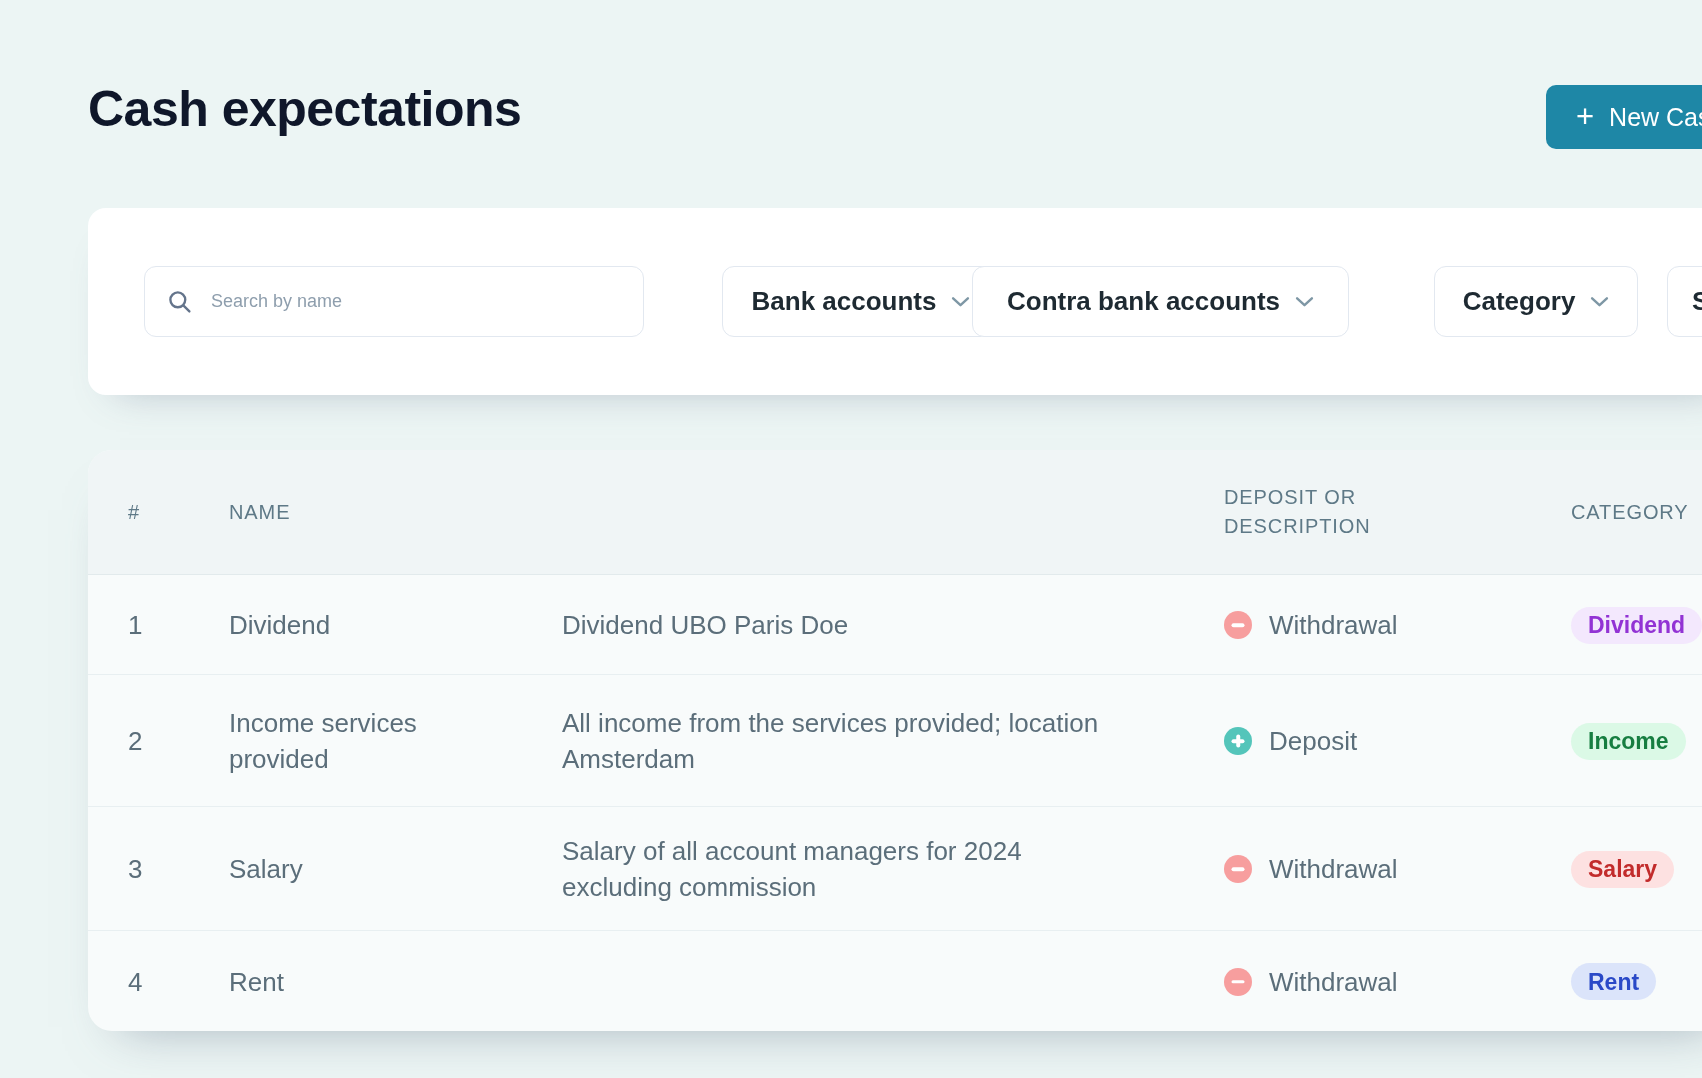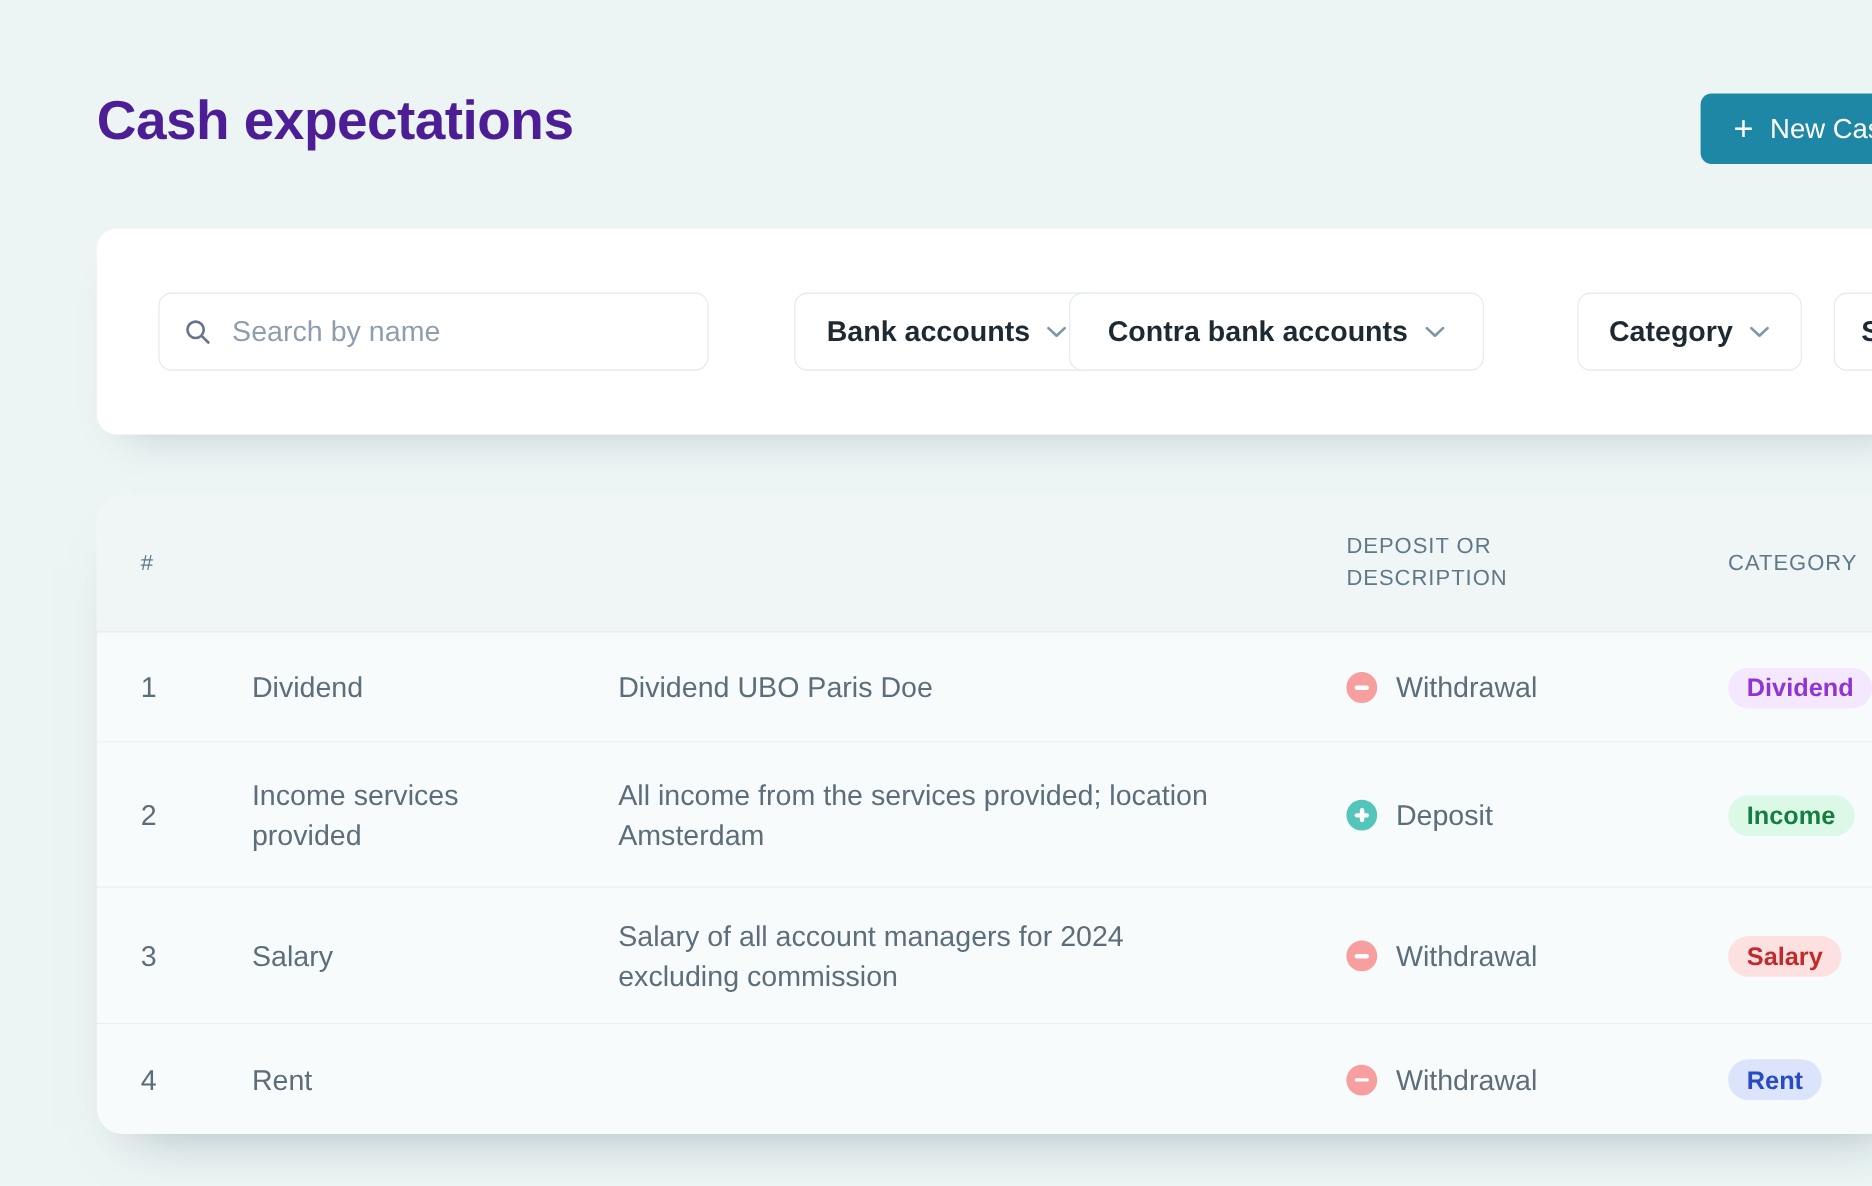--- a/index.html
+++ b/index.html
@@ -3,21 +3,21 @@
 <meta charset="utf-8">
 <style>
   html,body { margin:0; padding:0; background:#ECF5F4; }
   .stage {
     position:relative; width:1702px; height:1078px; overflow:hidden;
     background:#ECF5F4; font-family:"Liberation Sans", sans-serif;
   }
   
   .page-title {
     position:absolute; left:88px; top:80px;
-    font-size:50px; font-weight:700; color:#4c1d95; letter-spacing:-0.5px;
+    font-size:50px; font-weight:700; color:#0f172a; letter-spacing:-0.5px;
   }
   .new-btn {
     position:absolute; left:1546px; top:85px; width:280px; height:64px;
     background:#1E87A6; border-radius:10px; color:#FFFFFF;
     display:flex; align-items:center; gap:15px; padding-left:30px;
     font-size:25px; box-sizing:border-box; cursor:pointer; border:none;
   }
   .new-btn .plus-glyph { font-size:31px; font-weight:400; line-height:1; margin-top:-2px; }
   
   .filter-card {
@@ -25,21 +25,21 @@
     background:#FFFFFF; border-radius:18px;
     box-shadow:0 22px 38px -28px rgba(100,116,139,.45);
   }
   .search-box {
     position:absolute; left:56px; top:58px; width:500px; height:71px;
     border:1px solid #E2E8F0; border-radius:12px; background:#FFFFFF;
     display:flex; align-items:center; gap:16px; padding:0 21px; box-sizing:border-box;
   }
   .search-box input {
     border:none; outline:none; background:transparent; width:100%;
-    font-family:inherit; font-size:26px; color:#334155;
+    font-family:inherit; font-size:18px; color:#334155;
   }
   .search-box input::placeholder { color:#8E9EAD; }
   .dropdown {
     position:absolute; top:58px; height:71px; background:#FFFFFF;
     border:1px solid #E2E8F0; border-radius:12px; box-sizing:border-box;
     display:flex; align-items:center; justify-content:center; gap:15px;
     font-size:26px; color:#1E2A32; cursor:pointer;font-weight:bold;
   }
   .dd-bank     { left:634px;  width:278px; }
   .dd-contra   { left:884px;  width:377px; }
@@ -152,20 +152,21 @@
     <div class="dropdown dd-status">
       <span>S</span>
     </div>
 
   </div>
 
   <div class="table-card">
 
     <div class="thead">
       <div class="th col-num">#</div>
+      <div class="th col-name">NAME</div>
       <div class="th col-dir">DEPOSIT OR
 DESCRIPTION</div>
       <div class="th col-cat">CATEGORY</div>
     </div>
 
     <div class="row row1">
       <div class="cell col-num">1</div>
       <div class="cell col-name">Dividend</div>
       <div class="cell col-desc">Dividend UBO Paris Doe</div>
       <div class="cell c-dir col-dir">

